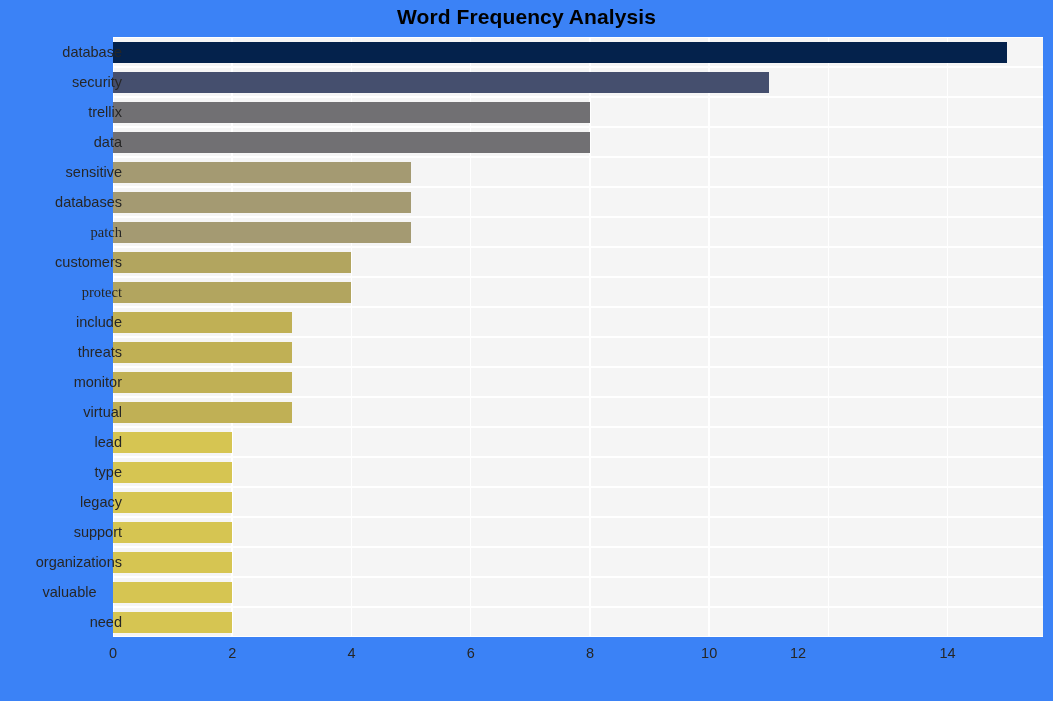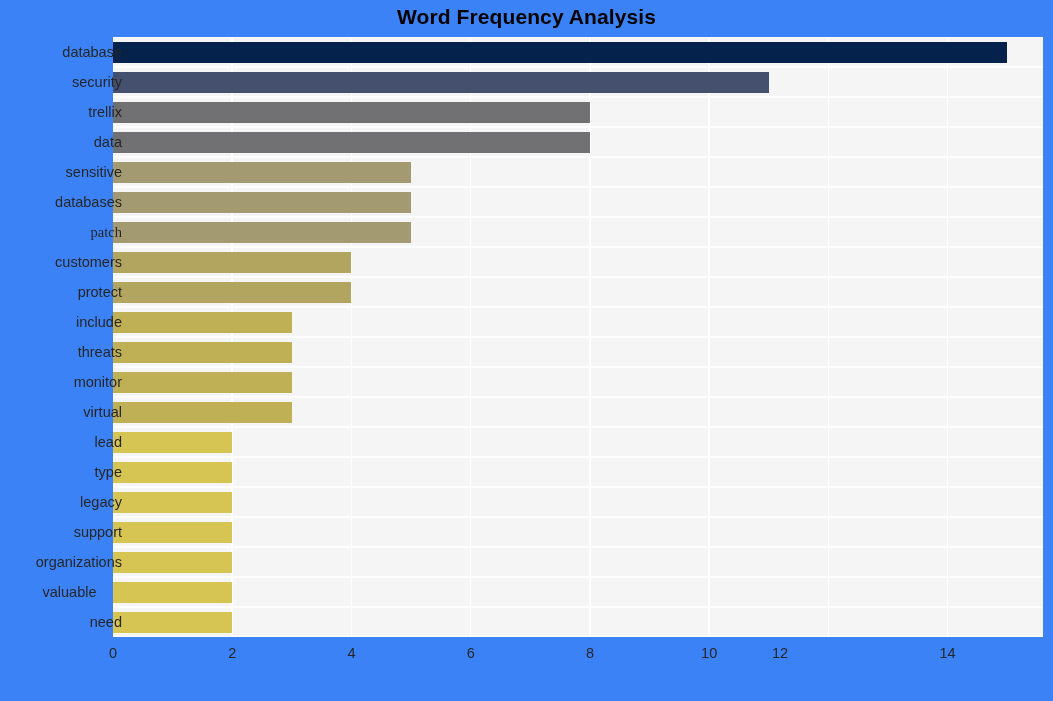--- a/index.html
+++ b/index.html
@@ -175,39 +175,39 @@
 
   <div id="ytick-labels">
       <div class="ytick-label" style="top: 8px; padding-right: 8px;">database</div>
       <div class="ytick-label" style="top: 38px; padding-right: 8px;">security</div>
       <div class="ytick-label" style="top: 68px; padding-right: 8px;">trellix</div>
       <div class="ytick-label" style="top: 98px; padding-right: 8px;">data</div>
       <div class="ytick-label" style="top: 128px; padding-right: 8px;">sensitive</div>
       <div class="ytick-label" style="top: 158px; padding-right: 18px;">databases</div>
       <div class="ytick-label" style="top: 188px; padding-right: 8px; font-family: Liberation Serif, serif;">patch</div>
       <div class="ytick-label" style="top: 218px; padding-right: 24px;">customers</div>
-      <div class="ytick-label" style="top: 248px; padding-right: 1px;">protect</div>
+      <div class="ytick-label" style="top: 248px; padding-right: 1px; font-family: Liberation Serif, serif;">protect</div>
       <div class="ytick-label" style="top: 278px; padding-right: 8px;">include</div>
       <div class="ytick-label" style="top: 308px; padding-right: 8px;">threats</div>
       <div class="ytick-label" style="top: 338px; padding-right: 24px;">monitor</div>
       <div class="ytick-label" style="top: 368px; padding-right: 8px;">virtual</div>
       <div class="ytick-label" style="top: 398px; padding-right: 8px;">lead</div>
       <div class="ytick-label" style="top: 428px; padding-right: 0;">type</div>
       <div class="ytick-label" style="top: 458px; padding-right: 8px;">legacy</div>
       <div class="ytick-label" style="top: 488px; padding-right: 24px;">support</div>
       <div class="ytick-label" style="top: 518px; padding-right: 20px;">organizations</div>
       <div class="ytick-label" style="top: 548px; padding-right: 8px; text-align: center;">valuable</div>
       <div class="ytick-label" style="top: 578px; padding-right: 8px;">need</div>
     </div>
 
   <div id="xtick-labels">
       <div class="xtick-label" style="left: 113px;">0</div>
       <div class="xtick-label" style="left: 232.231px;">2</div>
       <div class="xtick-label" style="left: 351.462px;">4</div>
       <div class="xtick-label" style="left: 470.692px;">6</div>
       <div class="xtick-label" style="left: 589.923px;">8</div>
       <div class="xtick-label" style="left: 709.154px;">10</div>
-      <div class="xtick-label" style="left: 780px;">12</div>
+      <div class="xtick-label" style="left: 798px;">12</div>
       <div class="xtick-label" style="left: 947.615px;">14</div>
     </div>
 
 
 </div>
 
 </body></html>

